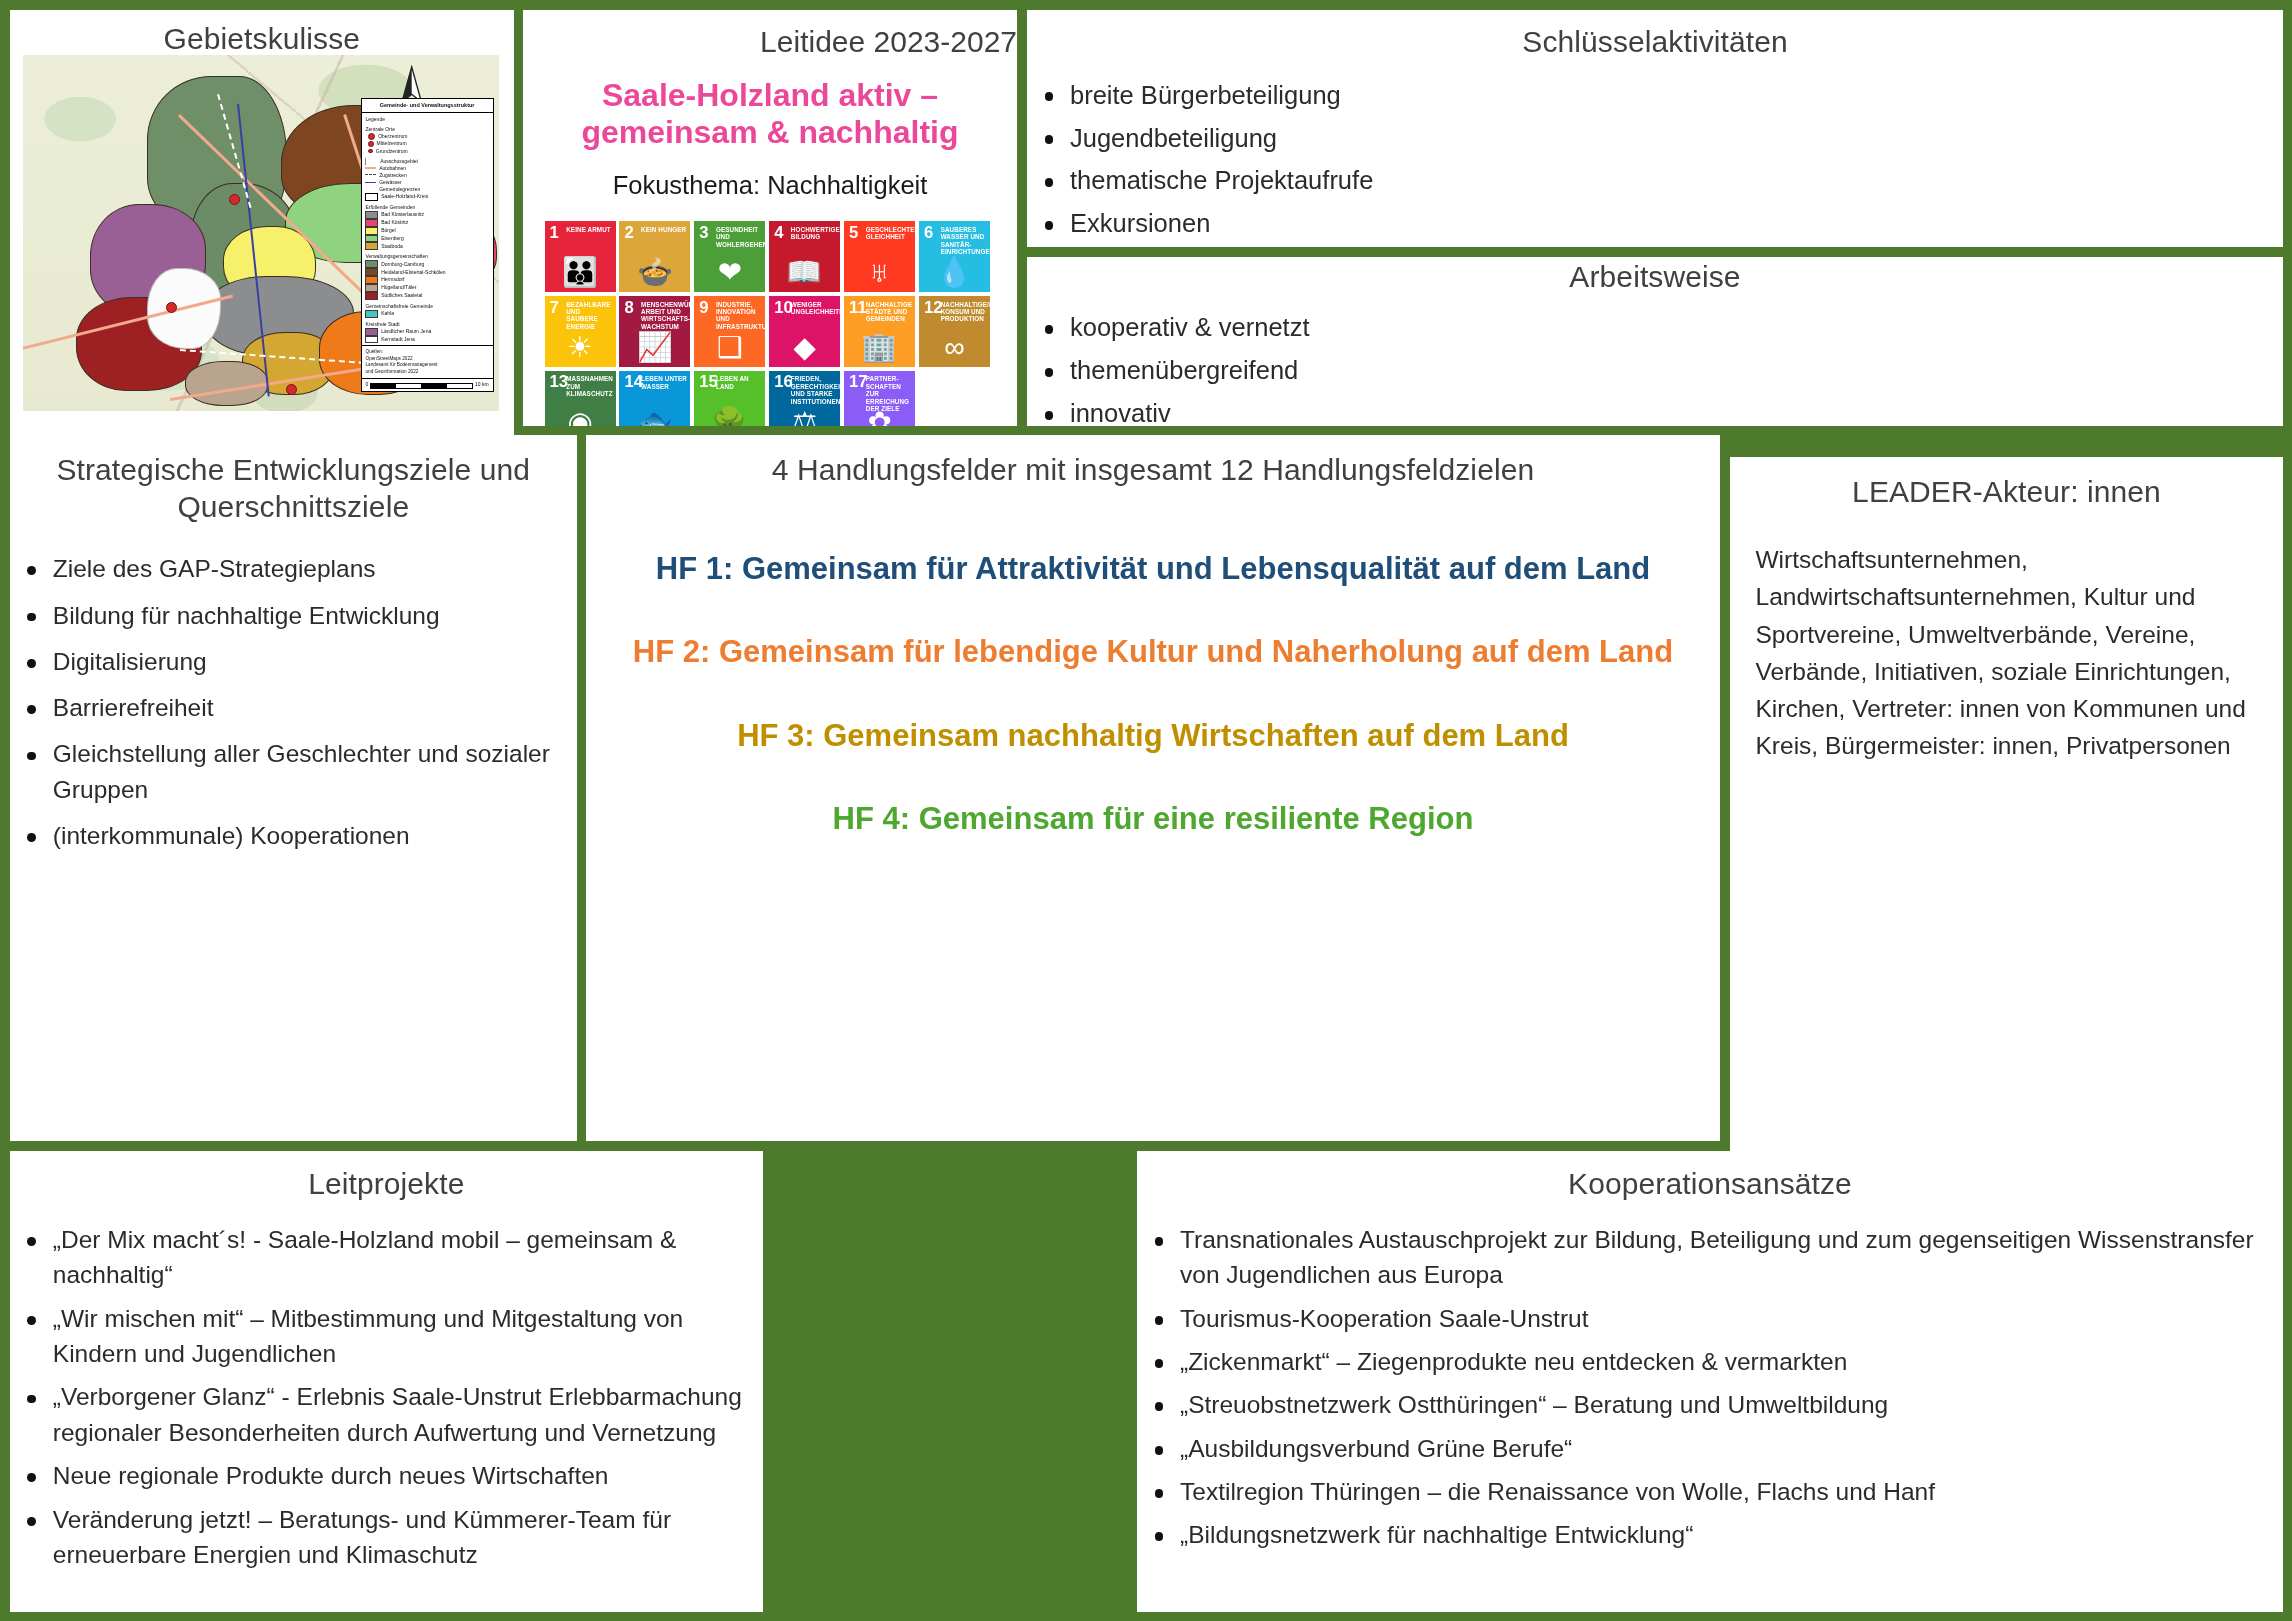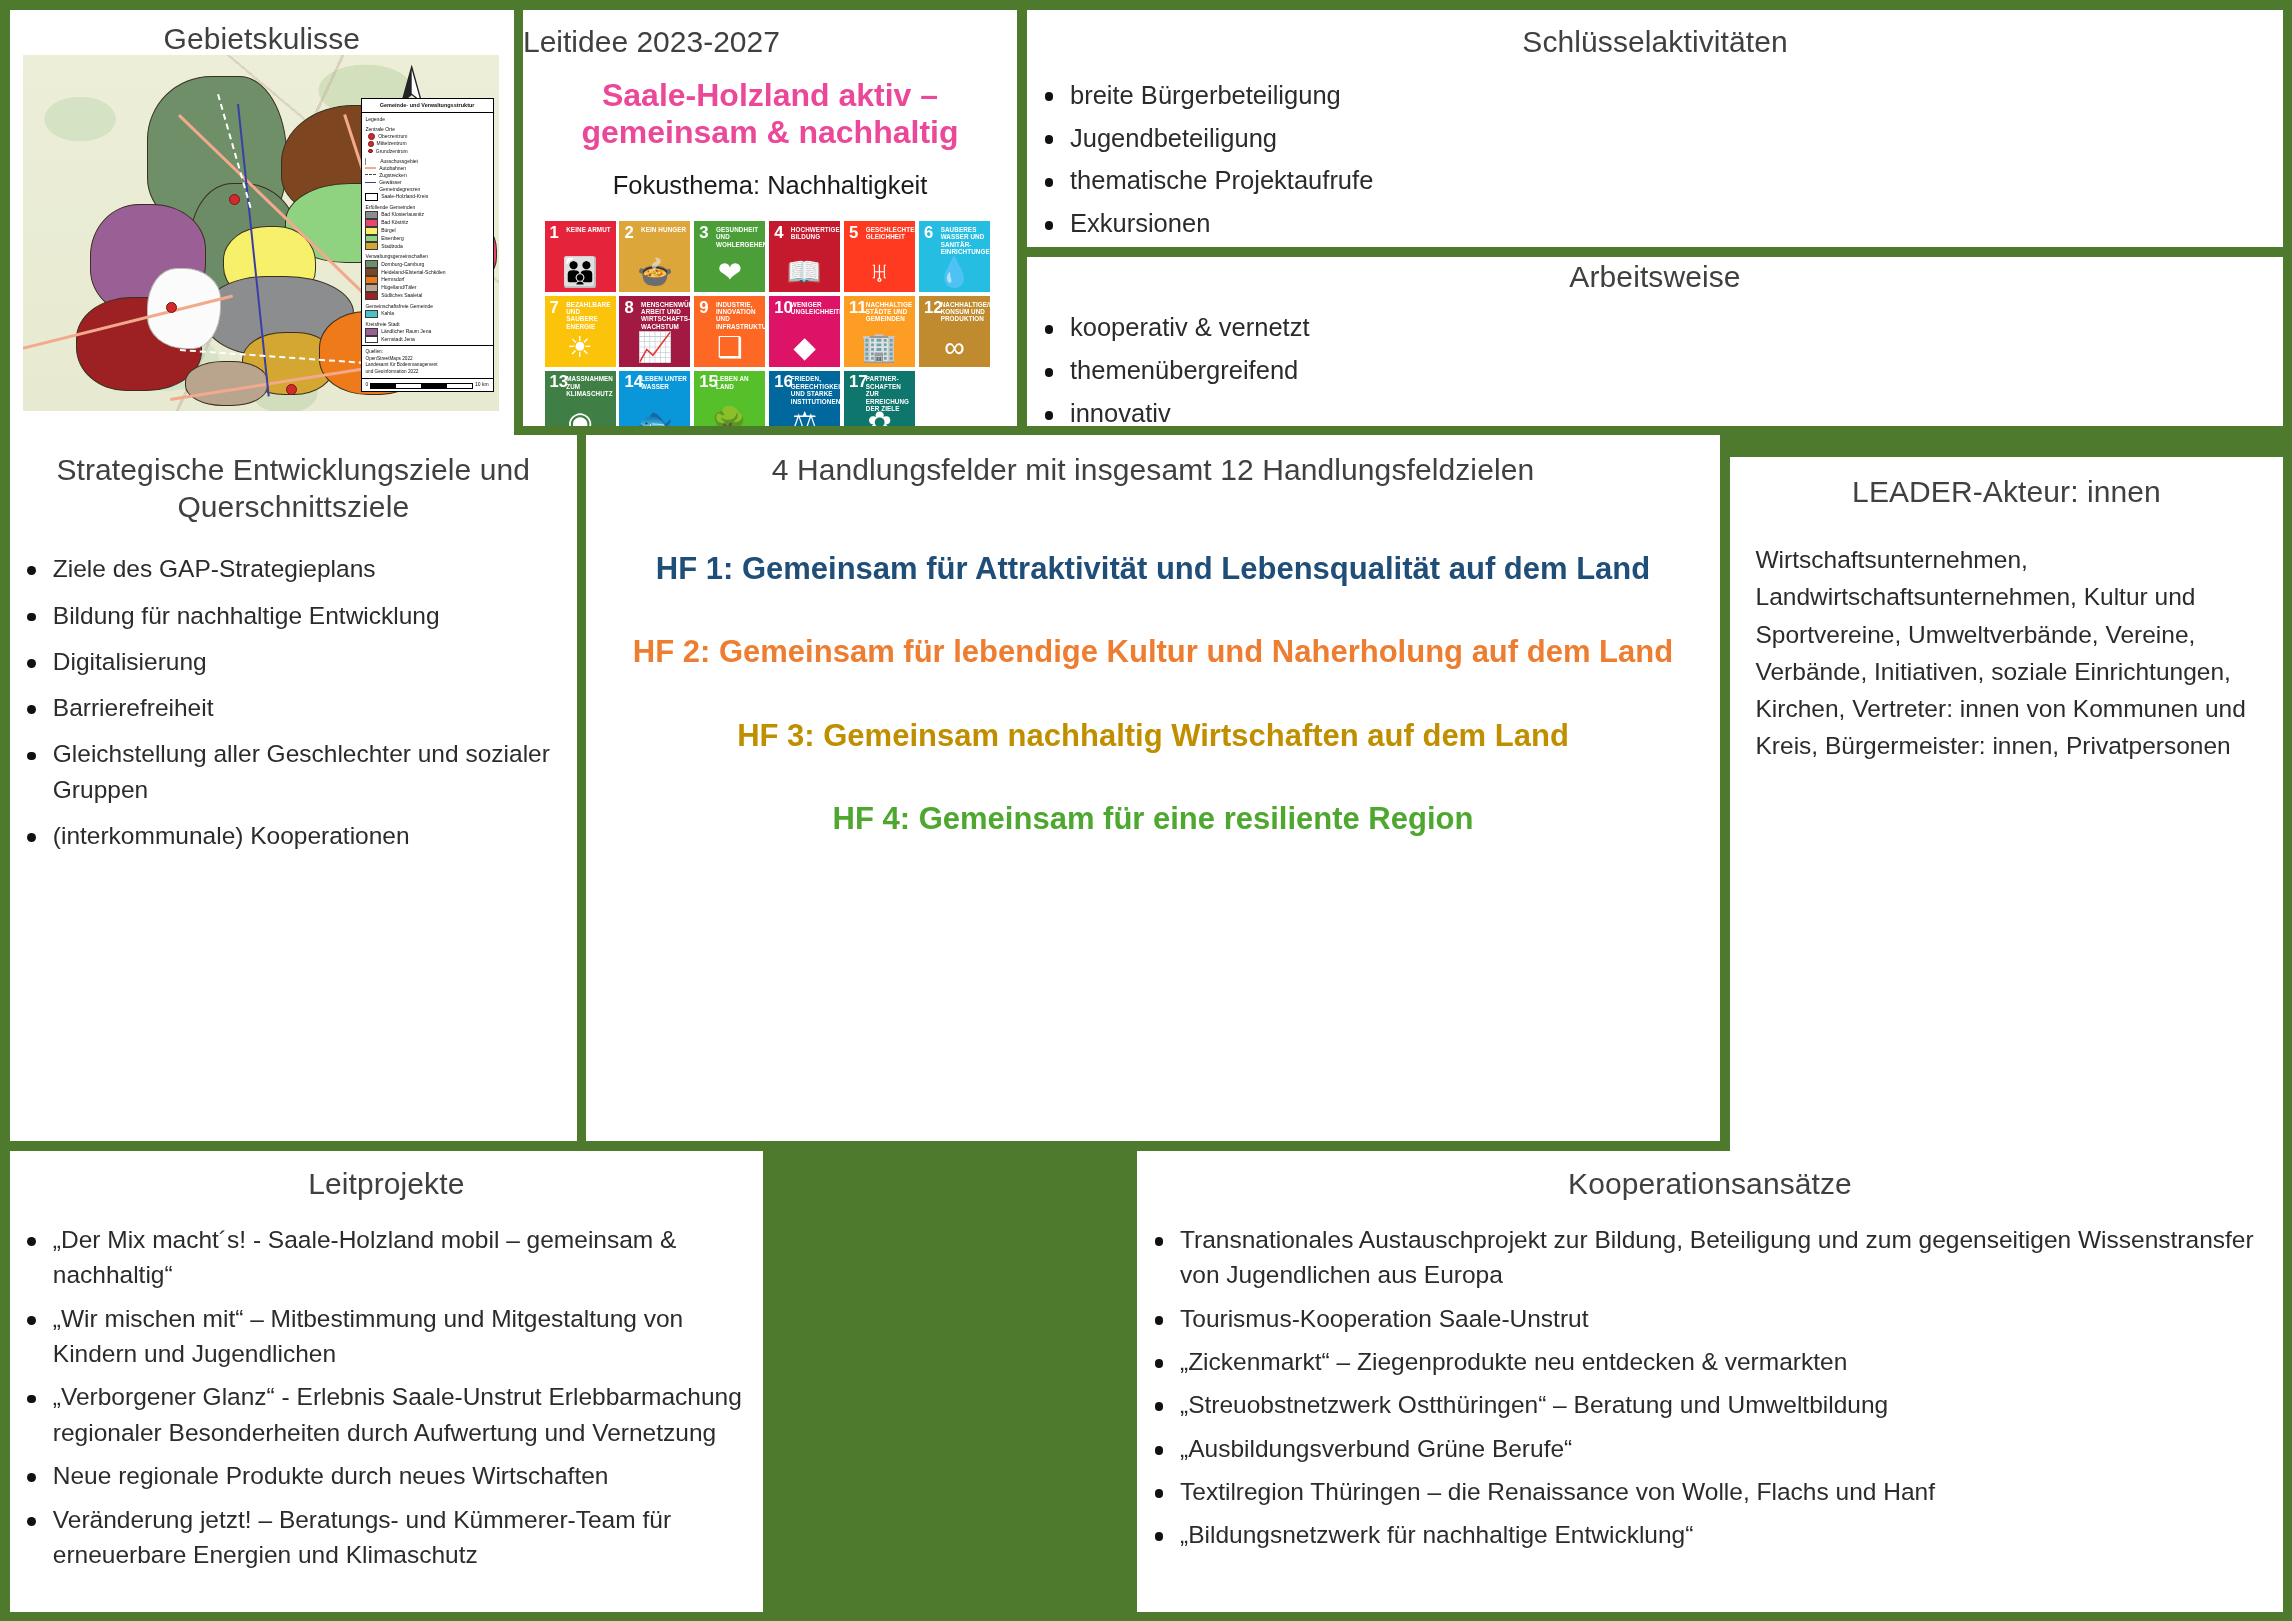--- a/index.html
+++ b/index.html
@@ -93,21 +93,21 @@
   .dot{width:4.9px;height:4.9px;border-radius:50%;background:#cf2b2b;border:1px solid #7d1616;flex:none;margin-left:2.9px;}
   .dot.s{width:3.3px;height:3.3px;}
   .dot.xs{width:2.5px;height:2.5px;}
   .legend-ft{border-top:1.4px solid #000;padding:2.9px 3.9px;font-size:4.7px;line-height:1.4;}
   .scalebar{border-top:1.4px solid #000;padding:2px 3.9px 2.9px;display:flex;align-items:flex-end;gap:2px;}
   .scalebar .bar{height:3.9px;flex:1;background:linear-gradient(90deg,#000 0 25%,#fff 25% 50%,#000 50% 75%,#fff 75% 100%);
     border:0.6px solid #000;}
 
   
   #card-leitidee{left:523px;top:9.8px;width:494px;height:416px;}
-  .leit-head{font-size:30px;text-align:left;color:#404040;padding-top:15.7px;}
+  .leit-head{font-size:30px;text-align:right;color:#404040;padding-top:15.7px;}
   .leit-sub{font-size:32px;text-align:center;color:#ec4899;font-weight:700;padding-top:17.6px;}
   .leit-focus{font-size:25.5px;text-align:center;color:#1a1a1a;padding-top:19.6px;}
   .sdg-grid{position:absolute;left:21.6px;top:211px;width:451px;
     display:grid;grid-template-columns:repeat(6,71px);grid-auto-rows:71px;gap:3.9px;}
   .sdg{position:relative;color:#fff;overflow:hidden;}
   .sdg .num{position:absolute;left:4.9px;top:3.9px;font-size:16.7px;font-weight:700;line-height:1;}
   .sdg .tl{position:absolute;left:21.6px;top:4.9px;right:2.9px;font-size:6.3px;font-weight:700;
     line-height:1.18;letter-spacing:0.1px;text-transform:uppercase;}
   .sdg .gl{position:absolute;left:0;right:0;bottom:4.9px;text-align:center;
     font-size:29px;line-height:1;}
@@ -401,21 +401,21 @@
       <div class="sdg" style="background:#56c02b">
           <span class="num">15</span>
           <span class="tl">LEBEN AN LAND</span>
           <span class="gl">🌳</span>
         </div>
       <div class="sdg" style="background:#00689d">
           <span class="num">16</span>
           <span class="tl">FRIEDEN, GERECHTIGKEIT UND STARKE INSTITUTIONEN</span>
           <span class="gl">⚖</span>
         </div>
-      <div class="sdg" style="background:#0f766e">
+      <div class="sdg" style="background:#8b5cf6">
           <span class="num">17</span>
           <span class="tl">PARTNER-SCHAFTEN ZUR ERREICHUNG DER ZIELE</span>
           <span class="gl">✿</span>
         </div>
 
     </div>
   </div>
 
   <div class="card" id="card-schluessel">
     <div class="card-title">Schlüsselaktivitäten</div>

